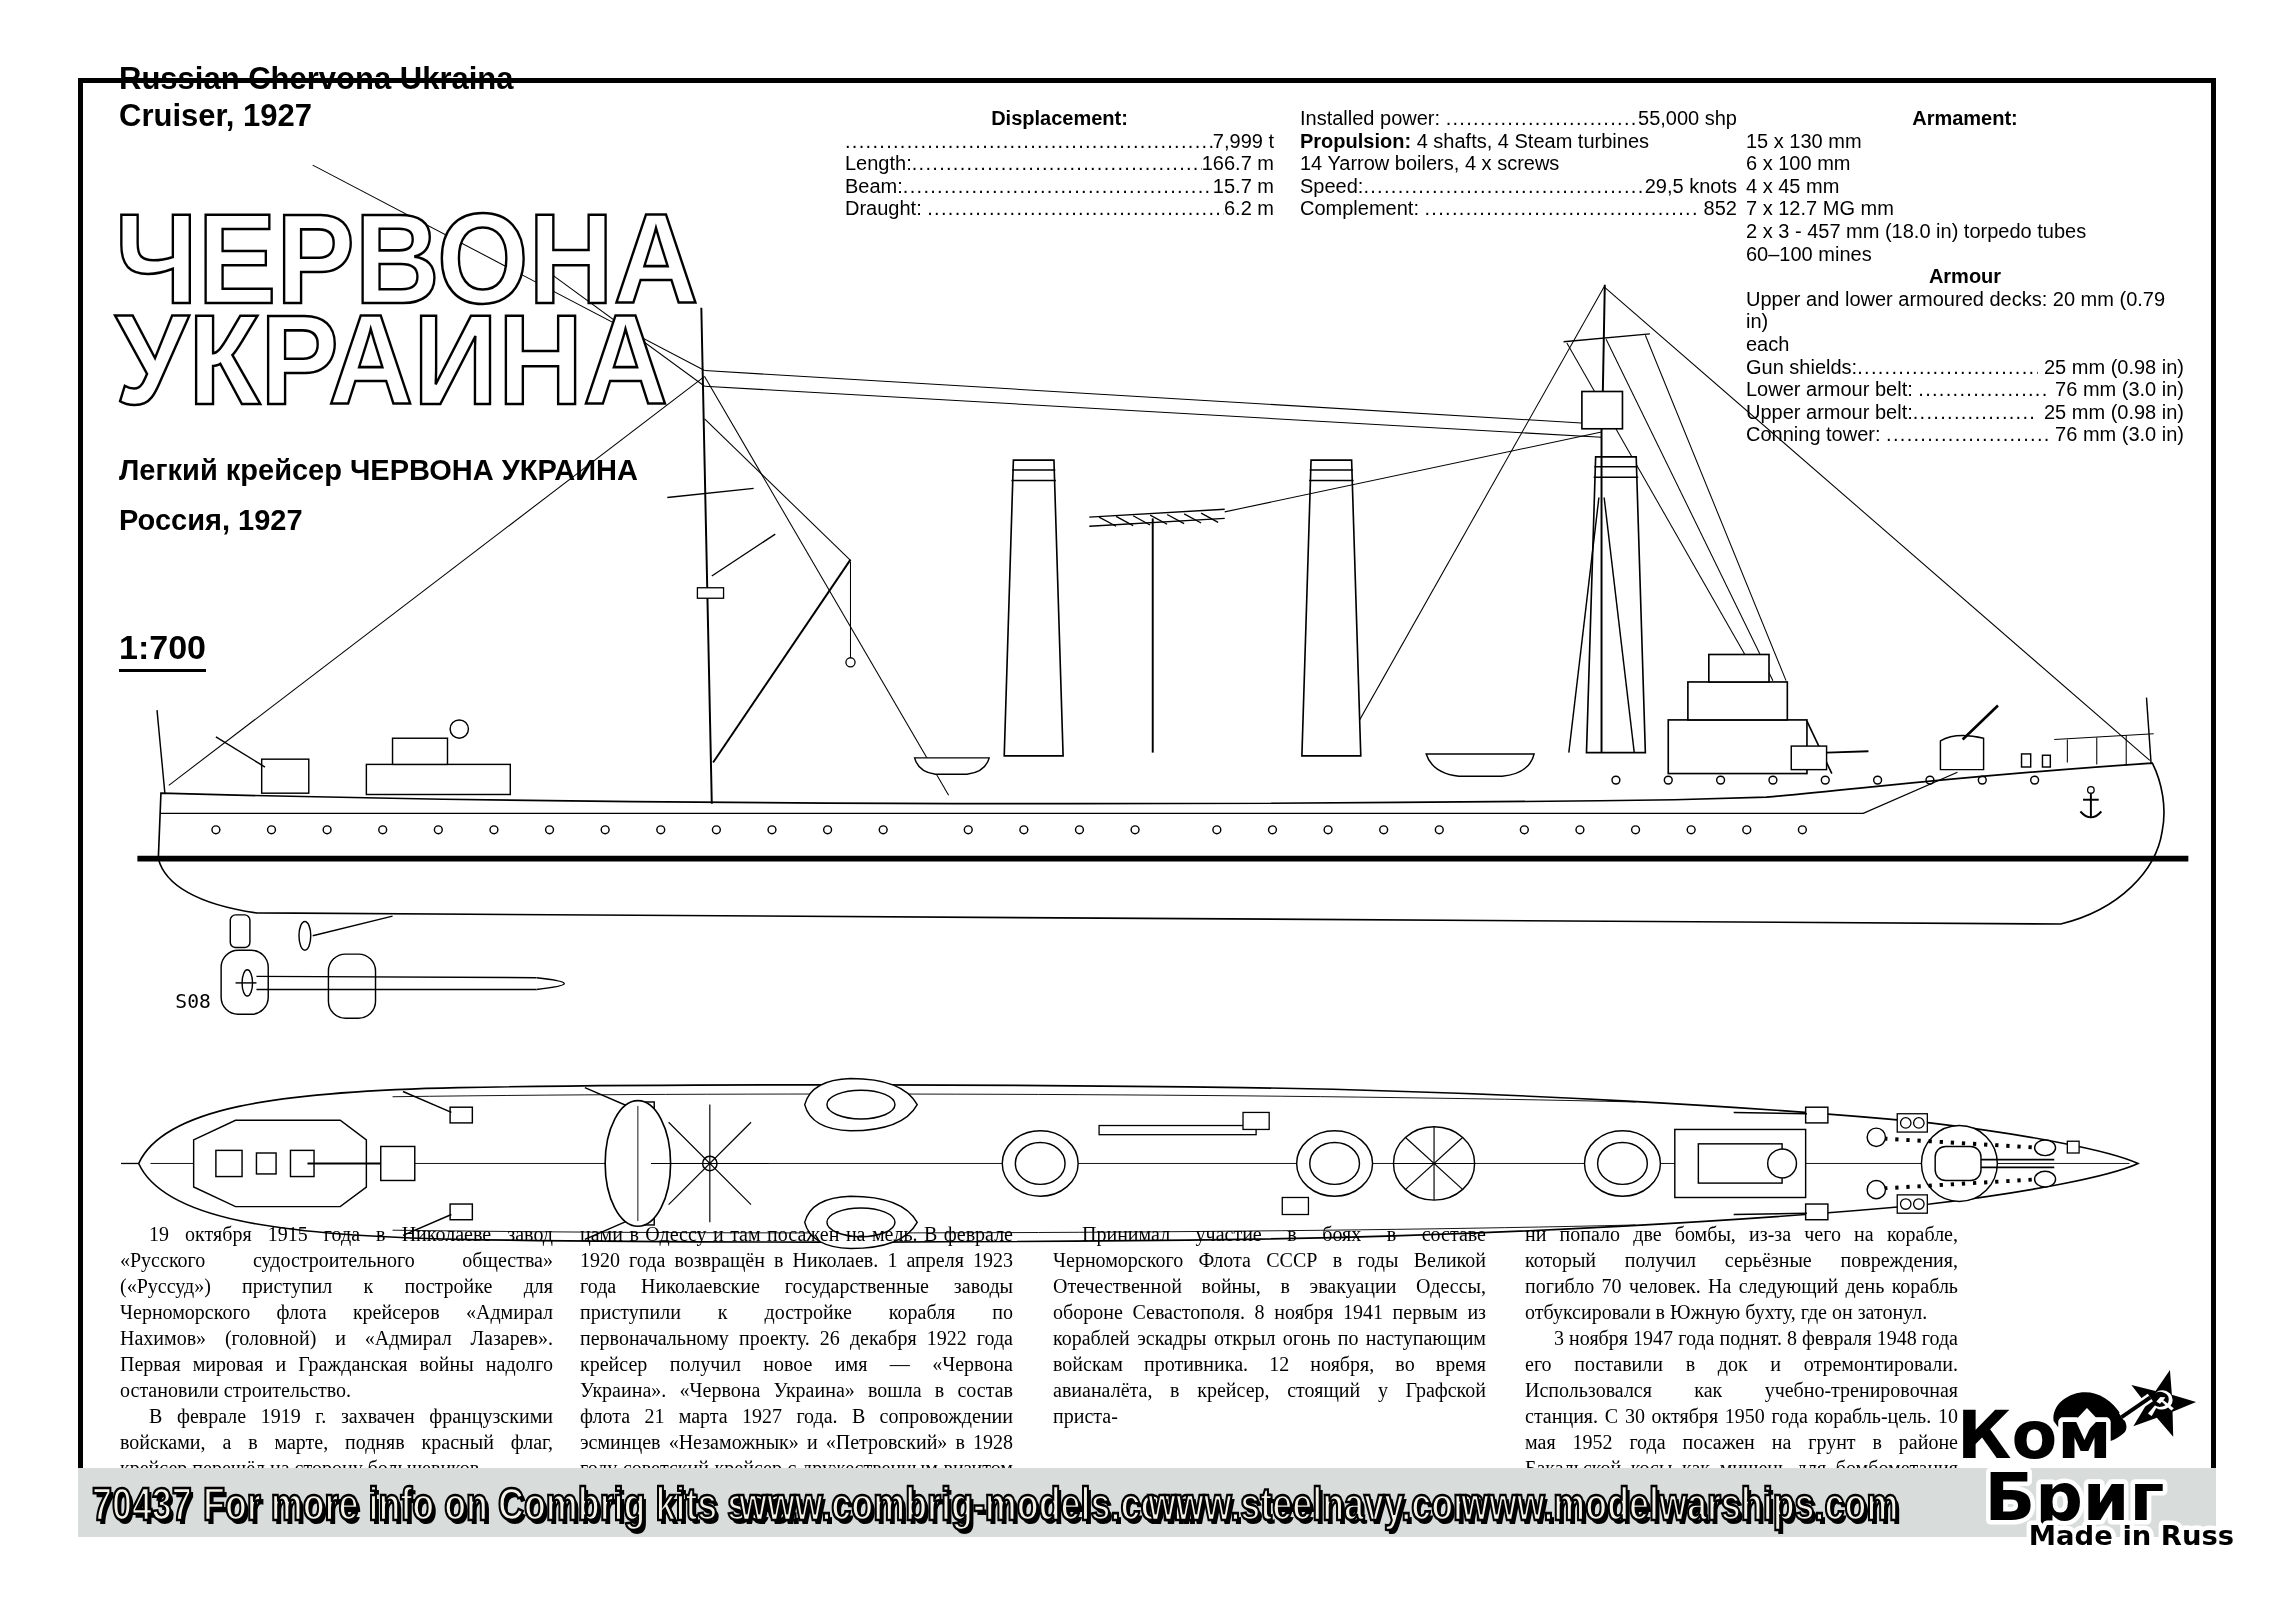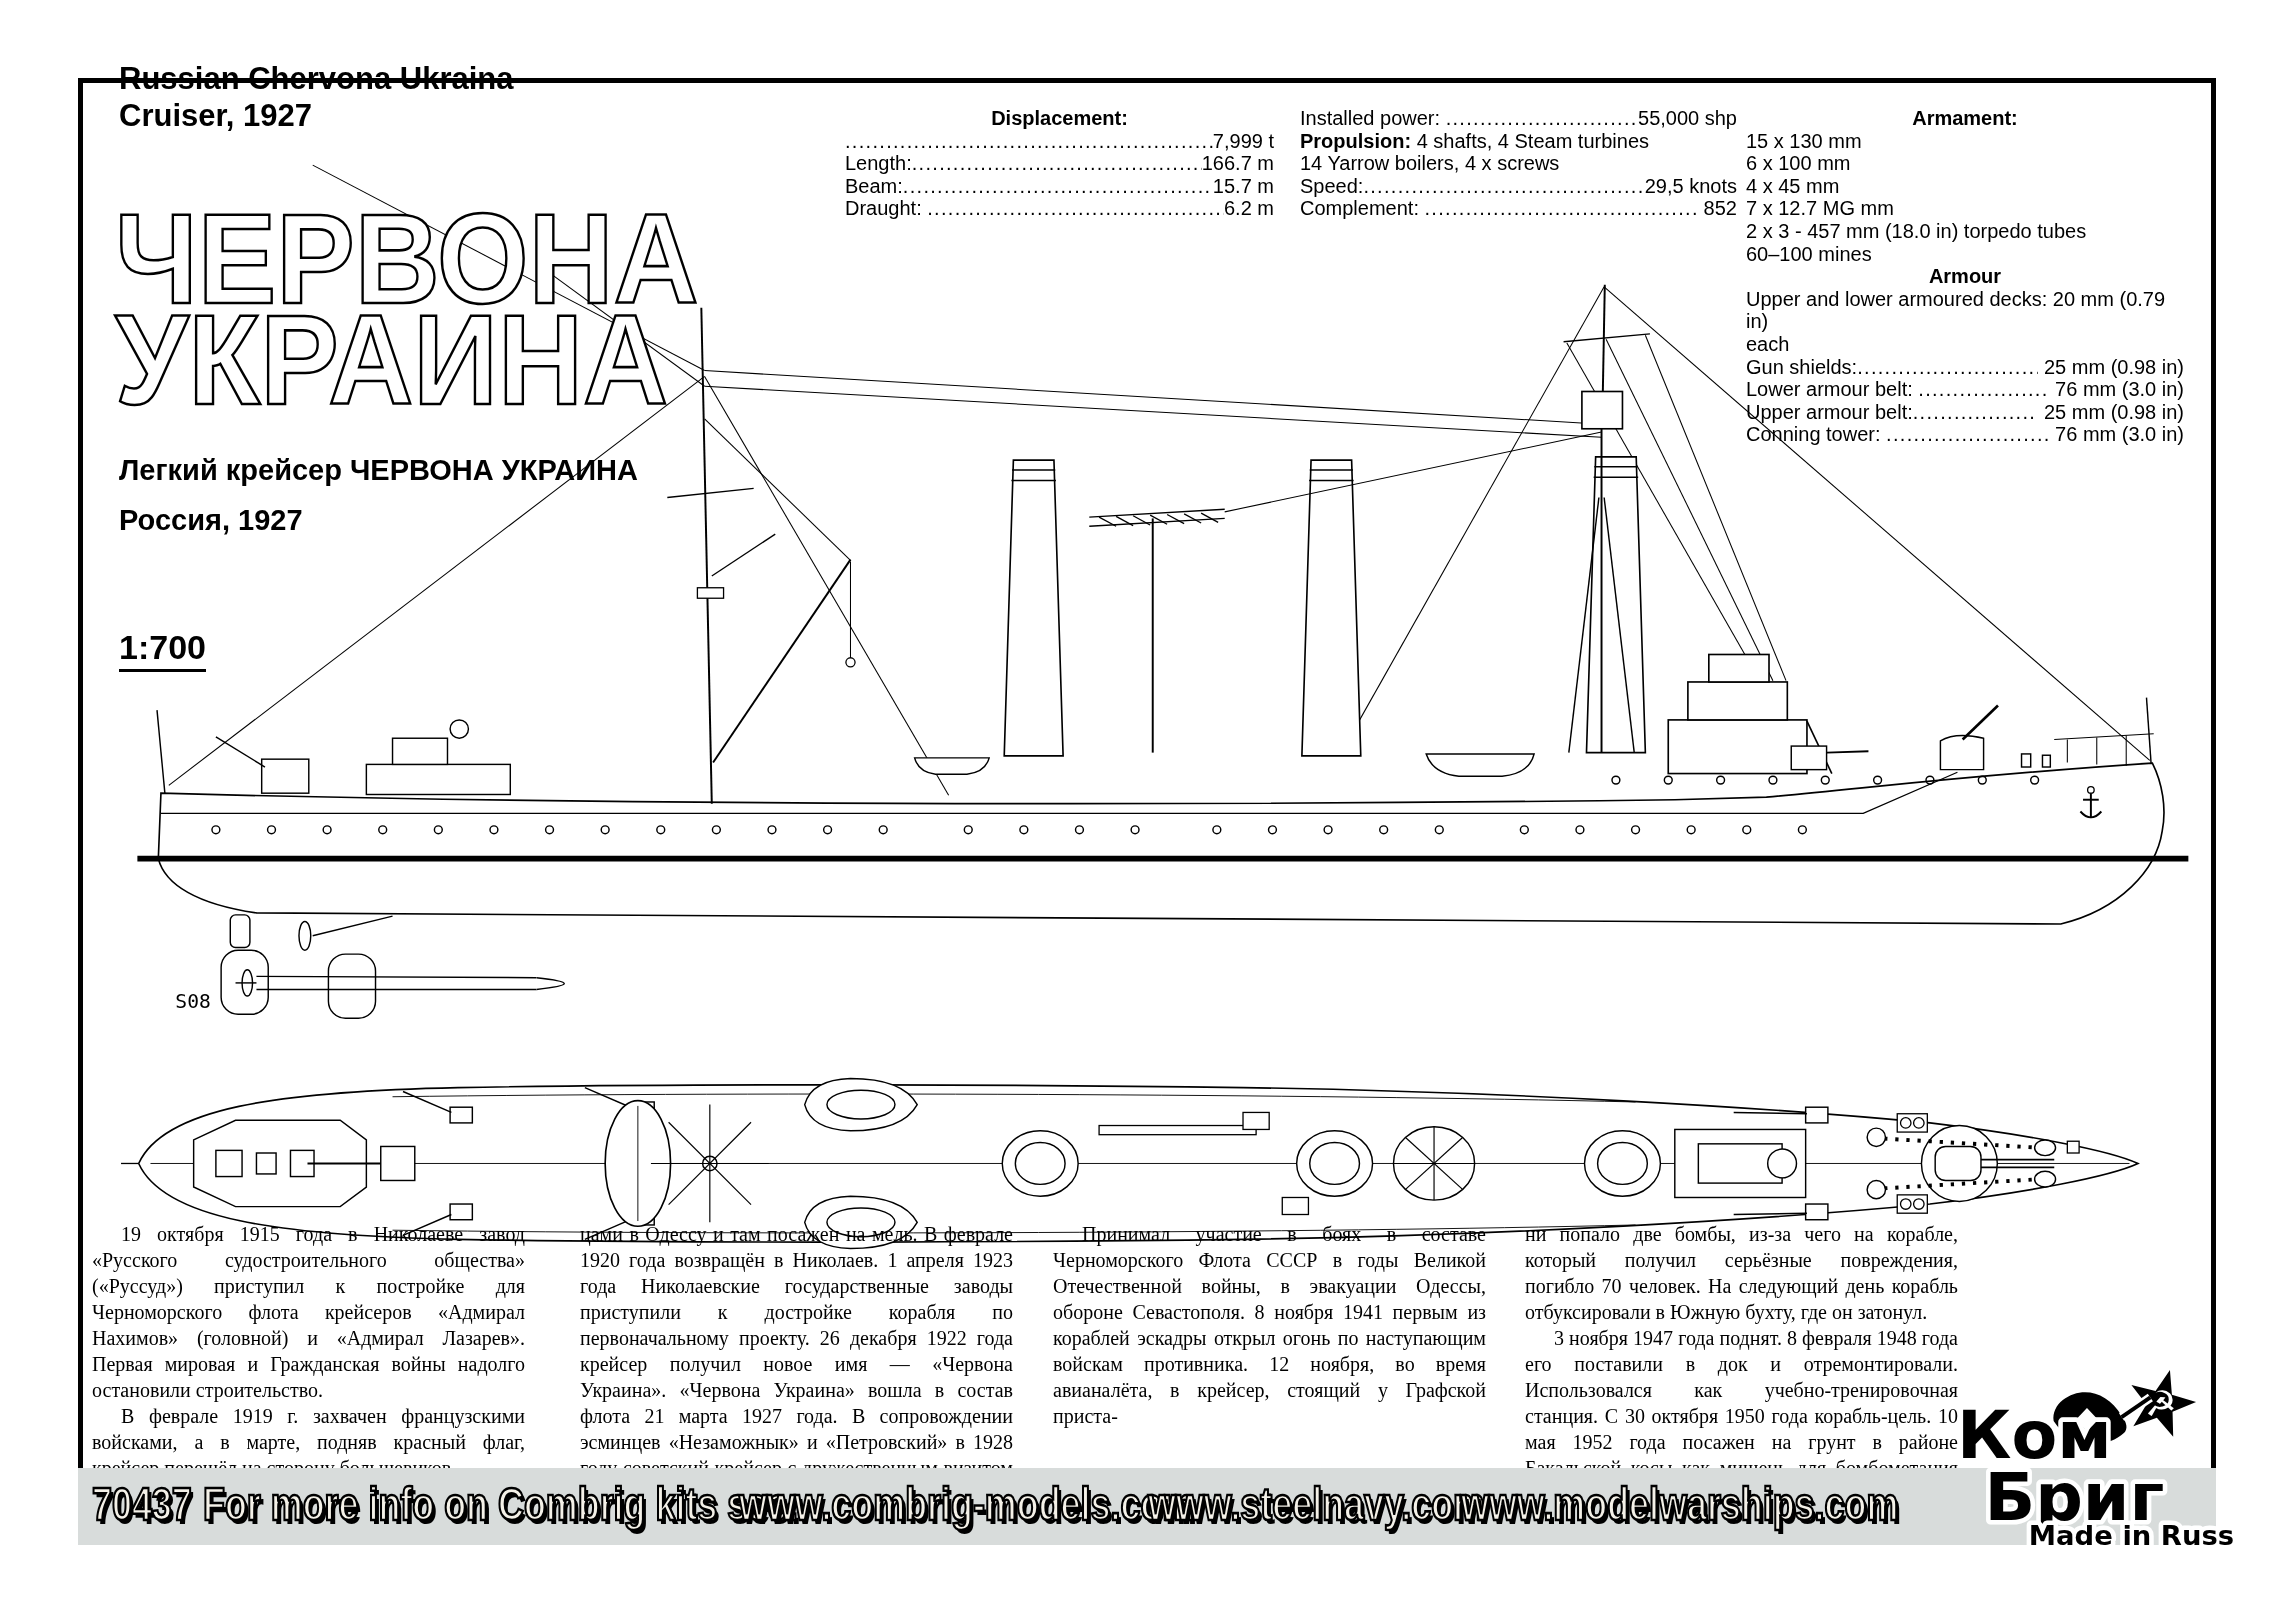--- a/index.html
+++ b/index.html
@@ -24,23 +24,23 @@
   .sprow{display:flex;align-items:baseline;}
   .lbl{white-space:pre;text-align:right;}
   .dots{flex:1;overflow:hidden;white-space:nowrap;letter-spacing:1.3px;}
   .dots::after{content:"..................................................................................................................................";}
   .val{white-space:pre;}
   
   .hist{top:1221px;width:433px;font-family:"Liberation Serif",serif;font-size:20px;
         line-height:26px;text-align:justify;}
   .hist p{margin:0;text-indent:29px;}
   .hist p.noind{text-indent:0;}
-  #hist1{left:92px;} #hist2{left:580px;} #hist3{left:1053px;} #hist4{left:1525px;}
-  
-  #bar{left:78px;top:1468px;width:2138px;height:77px;background:#d8dcdb;}
+  #hist1{left:120px;} #hist2{left:580px;} #hist3{left:1053px;} #hist4{left:1525px;}
+  
+  #bar{left:78px;top:1468px;width:2138px;height:69px;background:#d8dcdb;}
   .bartxt{position:absolute;top:9.2px;font-size:46px;font-weight:bold;color:#f4f1e8;
           -webkit-text-stroke:2.6px #000;text-shadow:3.9px 3.9px 0 #000;
           transform:scaleX(.78);transform-origin:left top;white-space:nowrap;}
   
   #drawing{left:0;top:0;}
   svg text.s08{font-family:"DejaVu Sans Mono",monospace;}
   #logo{left:1953px;top:1353px;}
 </style>
 </head>
 <body>

